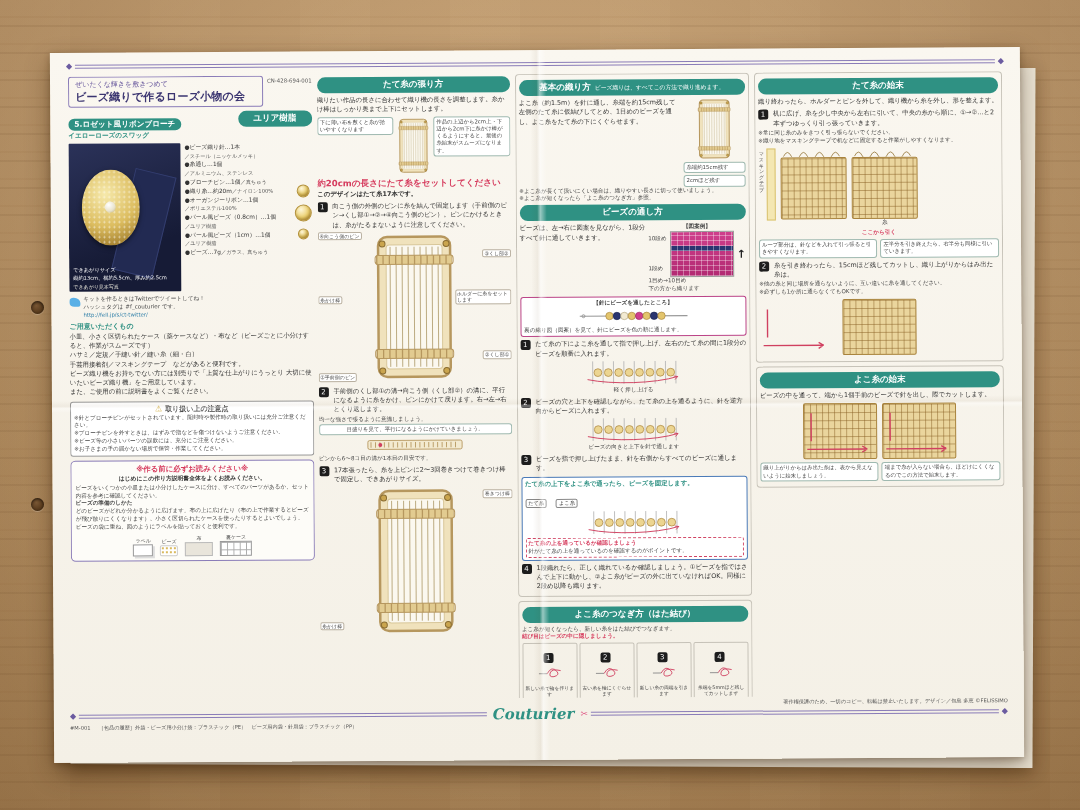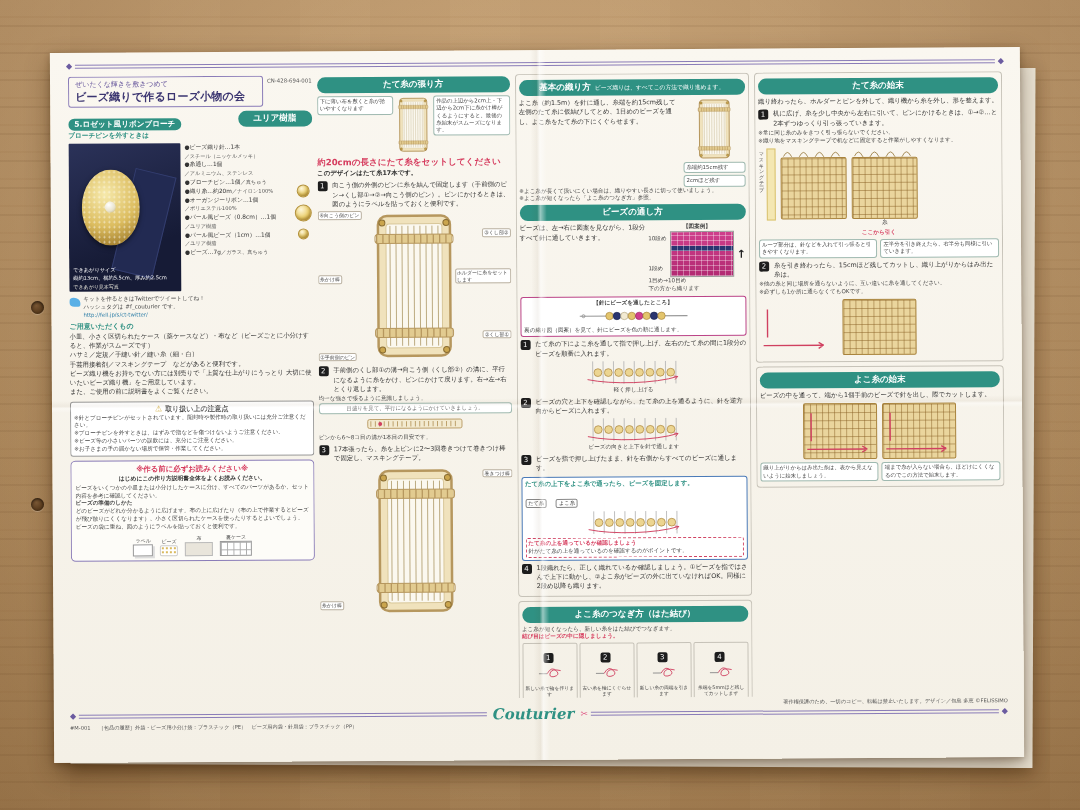--- a/index.html
+++ b/index.html
@@ -256,21 +256,21 @@
         <div class="titlebox">
           <div class="catch">ぜいたくな輝きを敷きつめて</div>
           <div class="kittitle">ビーズ織りで作るローズ小物の会</div>
         </div>
         <div class="code">CN-428-694-001</div>
       </div>
 
       <div class="itemrow">
         <div>
           <div class="tealtag">5.ロゼット風リボンブローチ</div>
-          <div class="itemsub">ブローチピンを外すときは</div>
+          <div class="itemsub">イエローローズのスワッグ</div>
         </div>
         <div class="tealbar sethead">ユリア樹脂</div>
       </div>
 
       <div class="photorow">
         <div class="photo">
           <div class="ribbon"></div>
           <div class="rosette"></div>
           <div class="pearl"></div>
           <div class="psize">
@@ -348,33 +348,34 @@
           <div class="bd-item">
             <span class="lbl">裏ケース</span>
             <span class="casegrid"></span>
           </div>
         </div>
       </div>
     </div>
 
     <div class="col col2">
       <div class="tealbar">たて糸の張り方</div>
+      <div class="txt">織りたい作品の長さに合わせて織り機の長さを調整します。糸かけ棒はしっかり奥まで上下にセットします。</div>
       <div class="tiprow">
         <div class="minibox">下に薄い布を敷くと糸が拾いやすくなります</div>
         <svg class="miniloom">
             <use href="#loom"></use>
           </svg>
         <div class="minibox">作品の上辺から2cm上・下辺から2cm下に糸かけ棒がくるようにすると、最後の糸始末がスムーズになります。</div>
       </div>
       <div class="redbig">約20cmの長さにたて糸をセットしてください</div>
       <div class="txt bold">このデザインはたて糸17本です。</div>
 
       <div class="step">
         <span class="stepnum">1</span>
-        <span class="txt">向こう側の外側のピンに糸を結んで固定します（手前側のピン→くし部①→②→向こう側のピン）。ピンにかけるときは、図のようにラベルを貼っておくと便利です。</span>
+        <span class="txt">向こう側の外側のピンに糸を結んで固定します（手前側のピン→くし部①→②→④向こう側のピン）。ピンにかけるときは、糸がたるまないように注意してください。</span>
       </div>
       <div class="loomwrap">
         <svg class="loomL">
             <use href="#loom"></use>
           </svg>
         <span class="dlabel" style="top:0;left:0">④向こう側のピン</span>
         <span class="dlabel" style="top:18px;right:0">③くし部②</span>
         <span class="dlabel" style="top:58px;right:0">ホルダーに糸をセットします</span>
         <span class="dlabel" style="bottom:2px;left:0">①手前側のピン</span>
         <span class="dlabel" style="bottom:24px;right:0">②くし部①</span>
@@ -387,21 +388,21 @@
       </div>
       <div class="tiny">均一な強さで張るように意識しましょう。</div>
       <div class="minibox center">目盛りを見て、平行になるようにかけていきましょう。</div>
       <svg class="gauge">
           <use href="#gauge"></use>
         </svg>
       <div class="tiny">ピンから6〜8コ目の溝が1本目の目安です。</div>
 
       <div class="step">
         <span class="stepnum">3</span>
-        <span class="txt">17本張ったら、糸を上ピンに2〜3回巻きつけて巻きつけ棒で固定し、マスキングテープ。</span>
+        <span class="txt">17本張ったら、糸を上ピンに2〜3回巻きつけて巻きつけ棒で固定し、できあがりサイズ。</span>
       </div>
       <div class="loomwrap">
         <svg class="loomL">
             <use href="#loom"></use>
           </svg>
         <span class="dlabel" style="top:4px;right:0">巻きつけ棒</span>
         <span class="dlabel" style="bottom:8px;left:0">糸かけ棒</span>
       </div>
     </div>
 
@@ -531,21 +532,21 @@
       </div>
     </div>
 
     <div class="col col4">
       <div class="sectionbox">
         <div class="tealbar">たて糸の始末</div>
         <div class="txt">織り終わったら、ホルダーとピンを外して、織り機から糸を外し、形を整えます。</div>
 
         <div class="step">
           <span class="stepnum">1</span>
-          <span class="txt">机に広げ、糸を少し中央から左右に引いて、ピンにかけるときは、①→②…と2本ずつゆっくり引っ張っていきます。</span>
+          <span class="txt">机に広げ、糸を少し中央から左右に引いて、中央の糸から順に、①→②…と2本ずつゆっくり引っ張っていきます。</span>
         </div>
         <div class="tiny">※常に同じ糸のみをきつく引っ張らないでください。</div>
         <div class="tiny">※織り地をマスキングテープで机などに固定すると作業がしやすくなります。</div>
 
         <div class="fwrow">
           <div class="tapecol">
             <span class="vtext">マスキングテープ</span>
             <div class="tape"></div>
           </div>
           <div class="gridwrap">

